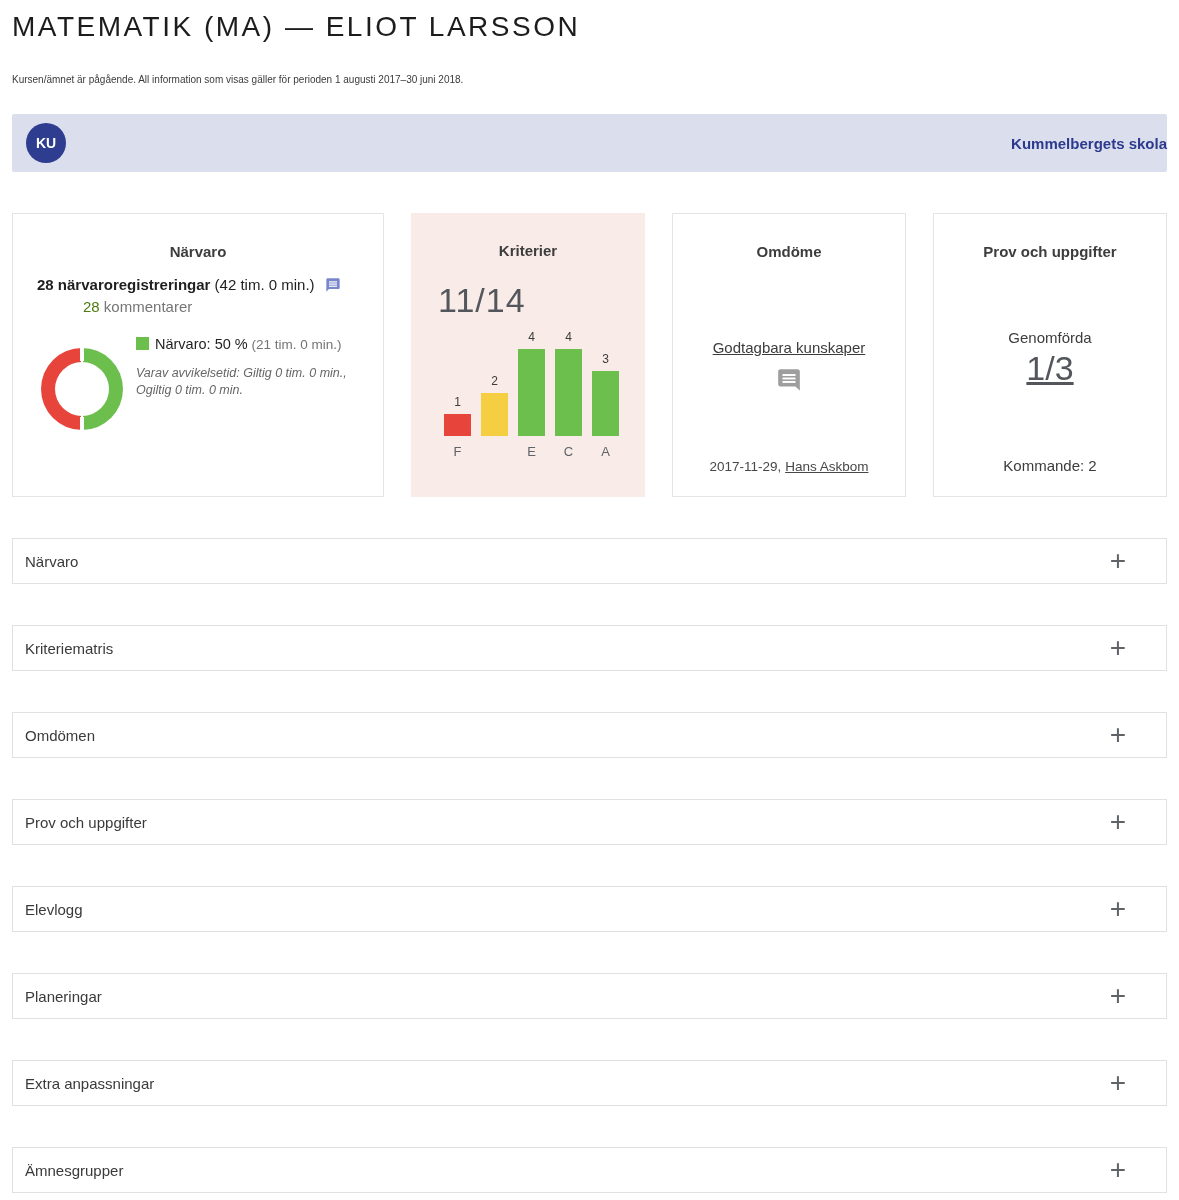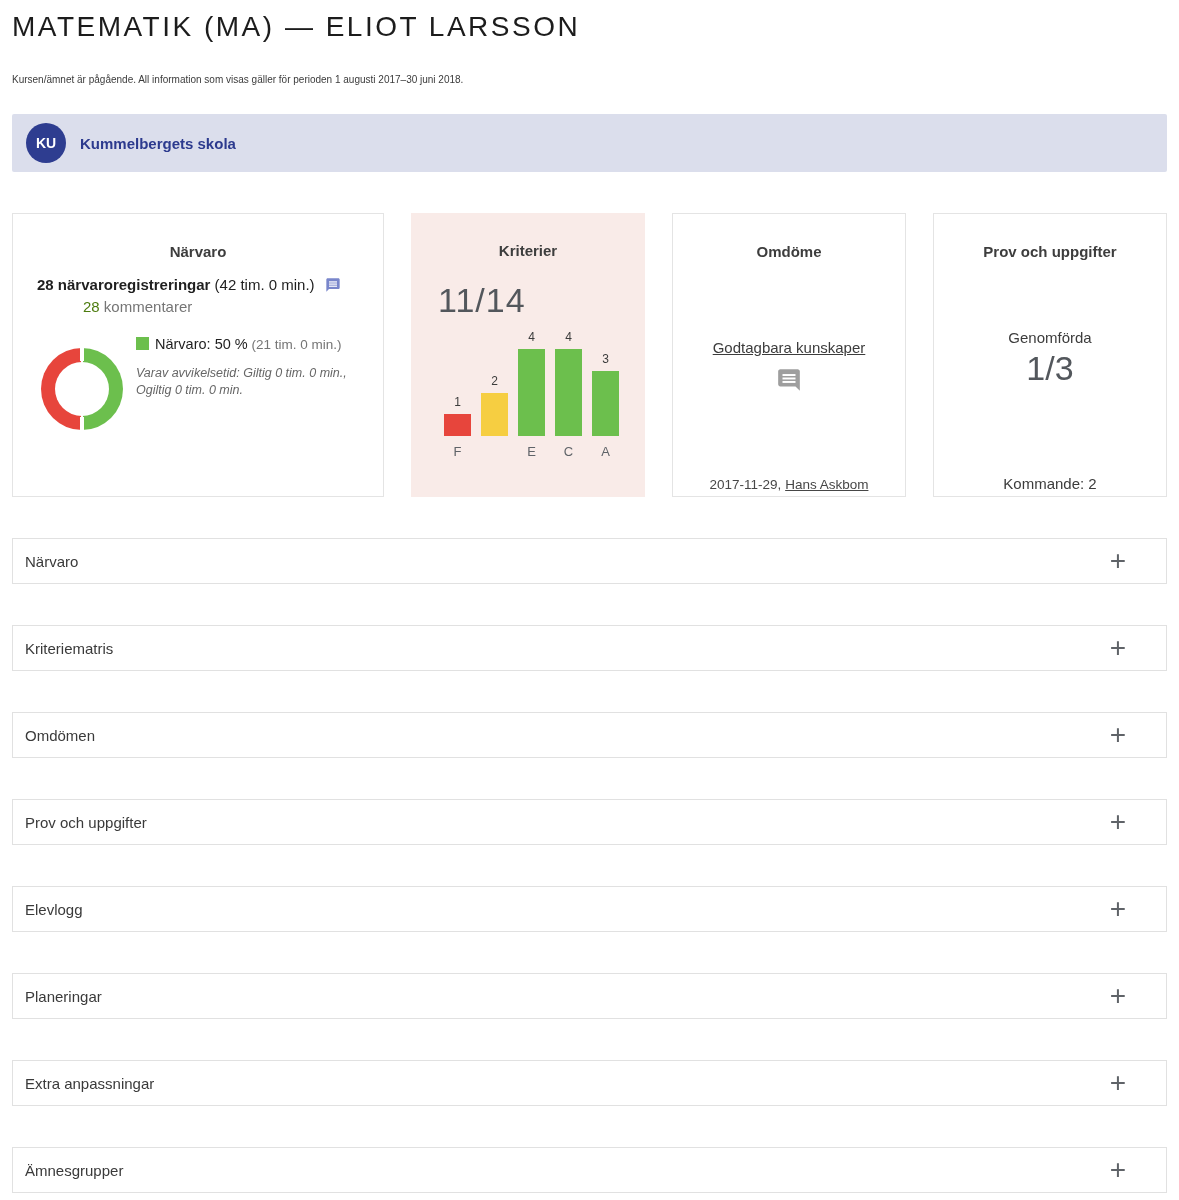--- a/index.html
+++ b/index.html
@@ -22,21 +22,21 @@
   }
   .page-subtitle {
     margin: 28px 0 0;
     font-size: 10px; color: #3b3b3b; line-height: 19px;
   }
 
   
   .banner {
     margin-top: 25px; height: 58px;
     background: #dbdeec; border-radius: 2px;
-    display: flex; align-items: center; padding-left: 14px;
+    display: flex; align-items: center; padding-left: 14px; justify-content: space-between;
   }
   .avatar {
     width: 40px; height: 40px; border-radius: 50%;
     background: #2e3d90; color: #fff;
     font-size: 14px; font-weight: 700;
     display: flex; align-items: center; justify-content: center;
     margin-right: 14px; flex-shrink: 0;
   }
   .banner-name { font-size: 15px; font-weight: 700; color: #2c3a8e; }
 
@@ -71,28 +71,28 @@
   .criteria-chart { display: flex; padding-left: 33px; margin-top: 10px; }
   .bar-col { width: 27px; margin-right: 10px; display: flex; flex-direction: column; justify-content: flex-end; }
   .bar-value { font-size: 12px; color: #3c3c3c; text-align: center; margin-bottom: 5px; min-height: 14px; }
   .bar { width: 27px; }
   .bar-letter { font-size: 13px; color: #5f6368; text-align: center; padding-top: 8px; height: 25px; }
 
   
   .assessment-value { text-align: center; font-size: 15px; color: #3c3c3c; margin-top: 78px; text-decoration: underline; }
   .assessment-icon { text-align: center; margin-top: 11px; }
   .card-footer {
-    position: absolute; bottom: 4px; left: 0; right: 0;
+    position: absolute; bottom: 22px; left: 0; right: 0;
     text-align: center; font-size: 13.5px; color: #474747;
   }
   .card-footer a { color: #474747; }
 
   
   .tests-label { text-align: center; font-size: 15px; color: #3c3c3c; margin-top: 68px; }
-  .tests-value { text-align: center; font-size: 34px; color: #53575c; margin-top: 2px; line-height: 40px; }
+  .tests-value { text-align: center; font-size: 34px; color: #53575c; margin-top: 2px; line-height: 40px; text-decoration: underline; }
   .tests-footer { font-size: 15px; color: #3c3c3c; }
 
   
   .accordion { margin-top: 41px; }
   .acc-row {
     height: 46px; background: #fff; border: 1px solid #e1e1e1;
     display: flex; align-items: center; justify-content: space-between;
     padding: 0 40px 0 12px; margin-bottom: 41px; cursor: pointer;
   }
   .acc-row:last-child { margin-bottom: 4px; text-align: right; }

